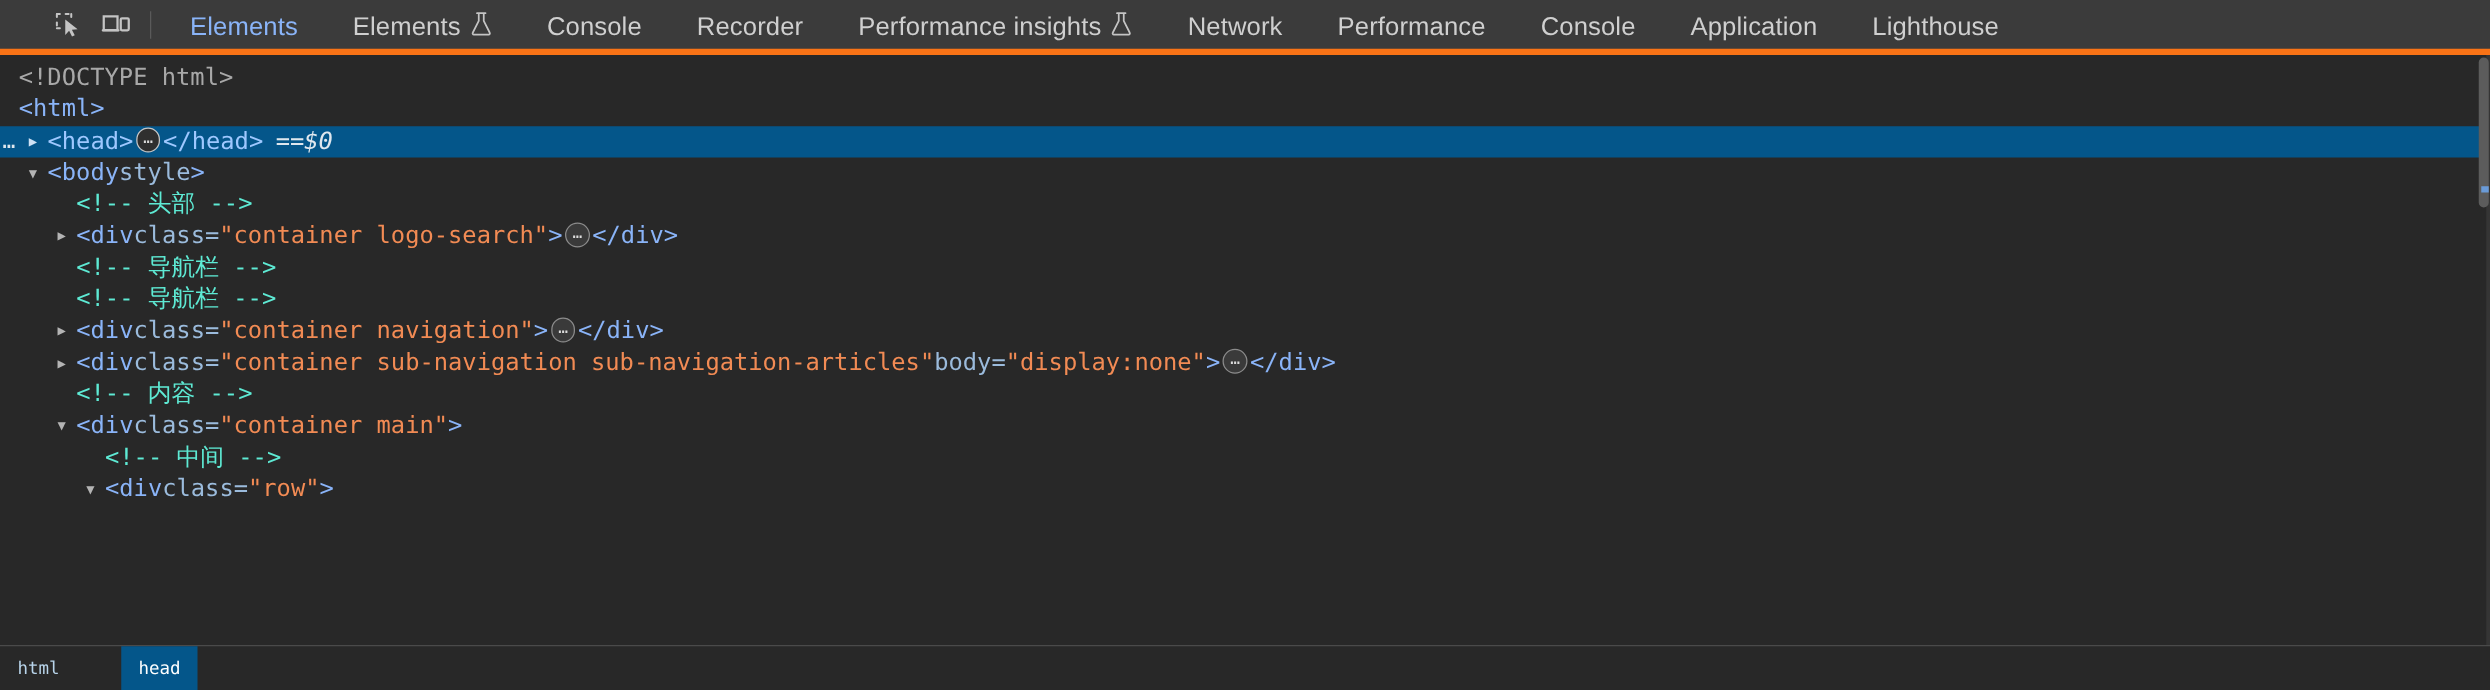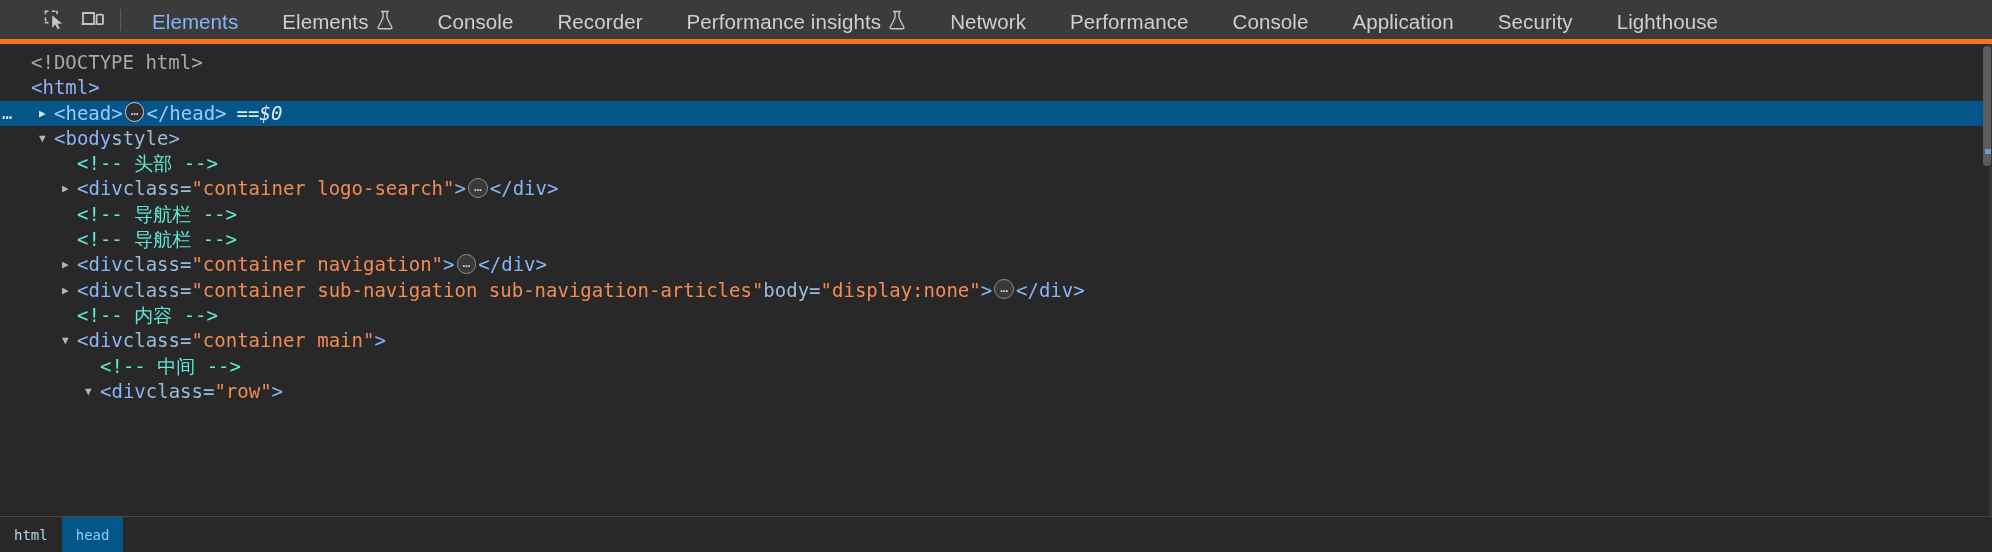--- a/index.html
+++ b/index.html
@@ -102,21 +102,21 @@
     line-height: 25.3px;
     padding-top: 6px;
     color: #d4d4d4;
     white-space: nowrap;
   }
   .node {
     position: relative;
     height: 25.3px;
     display: flex;
     align-items: center;
-    padding-left: 16px;
+    padding-left: 0;
     cursor: default;
   }
   .node.selected {
     background: #04568a;
   }
 
   .gutter-dots {
     position: absolute;
     left: 2px;
     color: #a8a8a8;
@@ -220,21 +220,22 @@
   .crumb {
     display: flex;
     align-items: center;
     padding: 0 14px;
     color: #b8d4ea;
     cursor: pointer;
     user-select: none;
   }
   .crumb.selected {
     background: #04568a;
-    color: #7dd3fc;
+    color: #ffffff;
+    margin-left: 35px;
   }
 </style>
 </head>
 <body>
 
 <div class="devtools-root">
 
   <div class="tabbar">
 
     <div class="tool-icons">
@@ -291,23 +292,20 @@
         <div class="tab">
           <span>Performance</span>
         </div>
         <div class="tab">
           <span>Console</span>
         </div>
         <div class="tab">
           <span>Application</span>
         </div>
         <div class="tab">
-          <span>Security</span>
-        </div>
-        <div class="tab">
           <span>Lighthouse</span>
         </div>
       </div>
   </div>
 
   <div class="tree-pane">
     <div class="tree" id="tree-host">
         <div class="node">
           <span class="indent" style="width: 0px;"></span>
           <span class="twisty none"></span>

